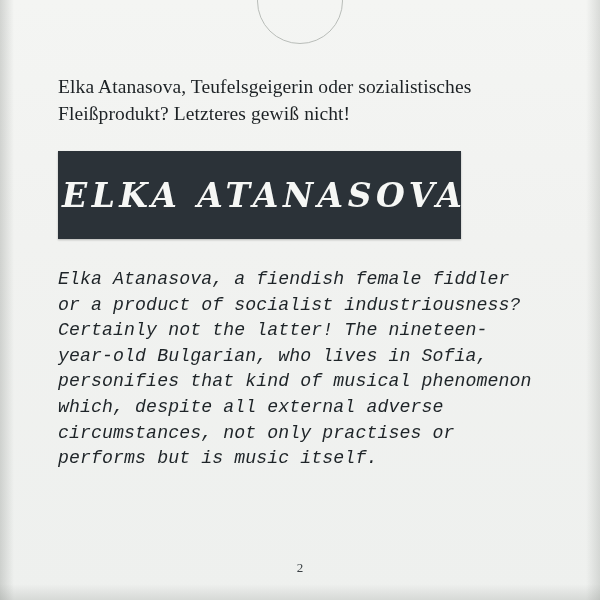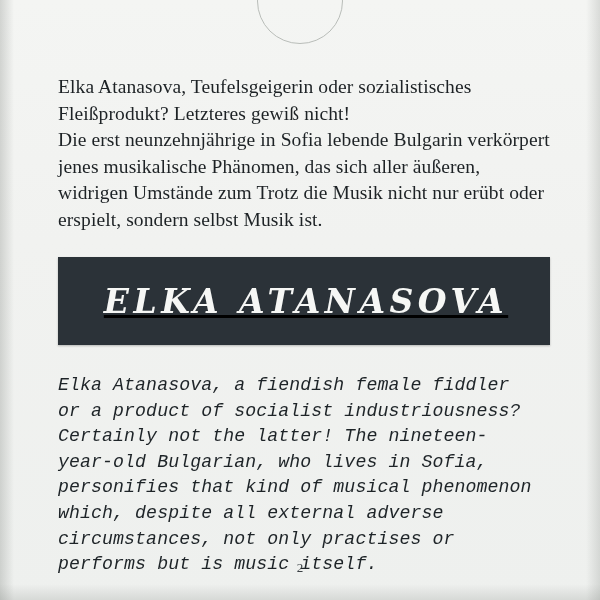--- a/index.html
+++ b/index.html
@@ -69,28 +69,26 @@
     line-height: 26.5px;
     color: #1d2225;
     letter-spacing: 0.1px;
   }
   .german-text p {
     margin: 0;
   }
 
   .title-band {
     margin-top: 24px;
-    width: 492px;
+    width: 403px;
     height: 88px;
     background: #2b3238;
     display: flex;
     align-items: center;
-    justify-content: center;
     box-shadow: 0 1px 2px rgba(0,0,0,0.25);
-    text-decoration: underline;
   }
   .title-band .title {
     font-family: "DejaVu Serif", serif;
     font-style: italic;
     font-weight: bold;
     font-size: 33px;
     letter-spacing: 4.5px;
     color: #f6f7f5;
     white-space: nowrap;
     padding-left: 4px;
@@ -129,21 +127,20 @@
 
   <div class="top-arc"></div>
   <div class="edge-shadow-left"></div>
   <div class="edge-shadow-right"></div>
   <div class="edge-shadow-bottom"></div>
 
   <div class="content">
 
     <div class="german-text">
       <p>Elka Atanasova, Teufelsgeigerin oder sozialistisches Fleißprodukt? Letzteres gewiß nicht!</p>
-      <p>Die erst neunzehnjährige in Sofia lebende Bulgarin verkörpert jenes musikalische Phänomen, das sich aller äußeren, widrigen Umstände zum Trotz die Musik nicht nur erübt oder erspielt, sondern selbst Musik ist.</p>
     </div>
 
     <div class="title-band">
       <div class="title">ELKA ATANASOVA</div>
     </div>
 
     <div class="english-text">
       <p>Elka Atanasova, a fiendish female fiddler or a  product of socialist industriousness? Certainly not the latter! The nineteen-year-old Bulgarian, who lives in Sofia, personifies that kind of musical phenomenon which, despite all external adverse circumstances, not only practises or performs but is music itself.</p>
     </div>
 

